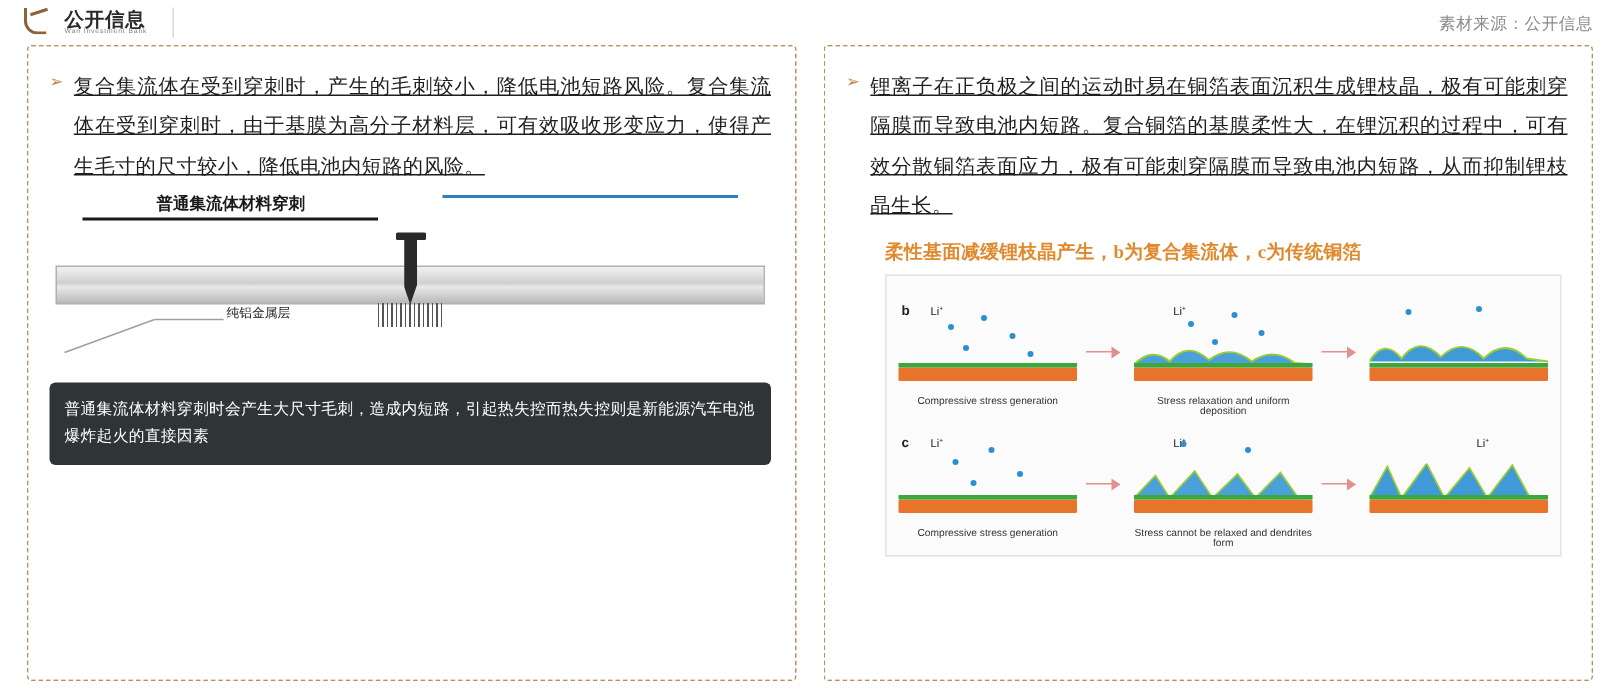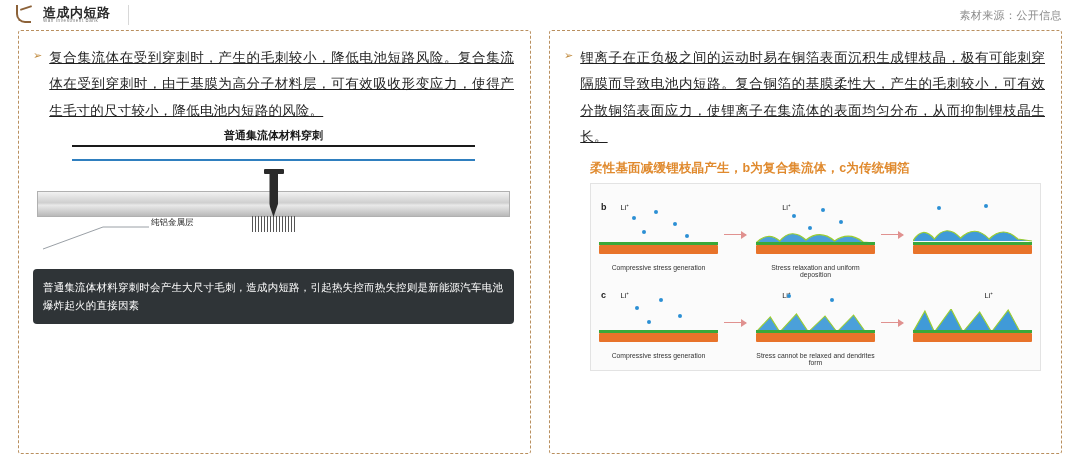--- a/index.html
+++ b/index.html
@@ -66,21 +66,20 @@
     text-align:justify;
     letter-spacing:.2px;
     text-decoration:underline;
   }
 
   
   .figure-left { margin-top:4px; }
   .fig-titles {
     display:flex; gap:10px; justify-content:space-between;
     padding:0 6px;
-    flex-direction:column;
   }
   .fig-title {
     flex:1; text-align:center; font-size:11px; font-weight:bold;
   }
   .fig-title.dark { color:#1a1a1a; }
   .fig-title.blue { color:#2f7fbf; }
   .fig-underline { height:2px; background:#1a1a1a; margin:2px auto 0; width:86%; }
   .fig-underline.blue { background:#2f7fbf; }
 
   .diagrams { display:flex; gap:10px; margin-top:8px; }
@@ -132,21 +131,21 @@
   .cap {
     flex:1; border-radius:4px; padding:9px 10px;
     font-size:10.5px; line-height:1.75; letter-spacing:.2px;
   }
   .cap.grey { background:#2f3437; color:#ffffff; }
   .cap.blue { background:#1f6fb2; color:#ffffff; }
 
   
   .orange-note {
     color:#e08a2e; font-size:12.5px; font-weight:bold;
-    margin:10px 0 6px 26px; letter-spacing:.2px;
+    margin:10px 0 6px 26px; letter-spacing:.2px;font-family:Liberation Serif, serif;
   }
   .sci-fig {
     margin-left:26px; margin-right:4px;
     border:1px solid #e3e3e3; background:#fbfbfb;
     padding:6px 8px 4px;
     position:relative;
   }
   .sci-row { position:relative; height:78px; }
   .sci-label {
     position:absolute; left:2px; top:2px; font-size:9px; font-weight:bold; color:#222;
@@ -187,21 +186,21 @@
 </head>
 <body>
 
 <div class="header">
   <div class="logo-wrap">
     <div class="logo-mark">
       <div class="hook"></div>
         <div class="bar"></div>
     </div>
     <div class="logo-text">
-      <div class="logo-cn">造成内短路</div>
+      <div class="logo-cn">公开信息</div>
       <div class="logo-en">Wan Investment Bank</div>
     </div>
     <div class="logo-divider"></div>
   </div>
   <div class="src-note">素材来源：公开信息</div>
 </div>
 
 <div class="panels">
 
   <div class="panel">
@@ -239,21 +238,21 @@
 
       <div class="cap-row">
         <div class="cap grey">普通集流体材料穿刺时会产生大尺寸毛刺，造成内短路，引起热失控而热失控则是新能源汽车电池爆炸起火的直接因素</div>
       </div>
     </div>
   </div>
 
   <div class="panel">
     <div class="bullet-row">
       <div class="arrow">➢</div>
-      <div class="para">锂离子在正负极之间的运动时易在铜箔表面沉积生成锂枝晶，极有可能刺穿隔膜而导致电池内短路。复合铜箔的基膜柔性大，产生的毛刺较小，可有效分散铜箔表面应力，使锂离子在集流体的表面均匀分布，从而抑制锂枝晶生长。</div>
+      <div class="para">锂离子在正负极之间的运动时易在铜箔表面沉积生成锂枝晶，极有可能刺穿隔膜而导致电池内短路。复合铜箔的基膜柔性大，在锂沉积的过程中，可有效分散铜箔表面应力，极有可能刺穿隔膜而导致电池内短路，从而抑制锂枝晶生长。</div>
     </div>
 
     <div class="orange-note">柔性基面减缓锂枝晶产生，b为复合集流体，c为传统铜箔</div>
 
     <div class="sci-fig">
 
       <div class="sci-row">
         <div class="sci-label">b</div>
         <div class="cells">
           <div class="cell">

